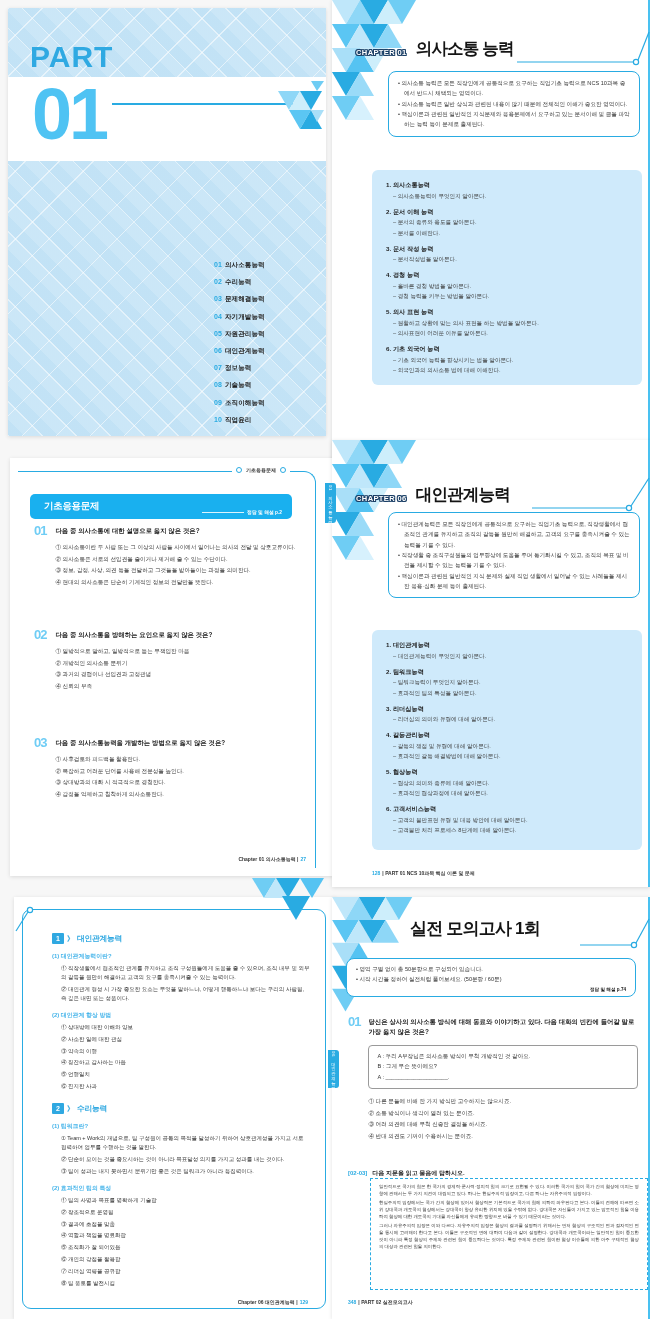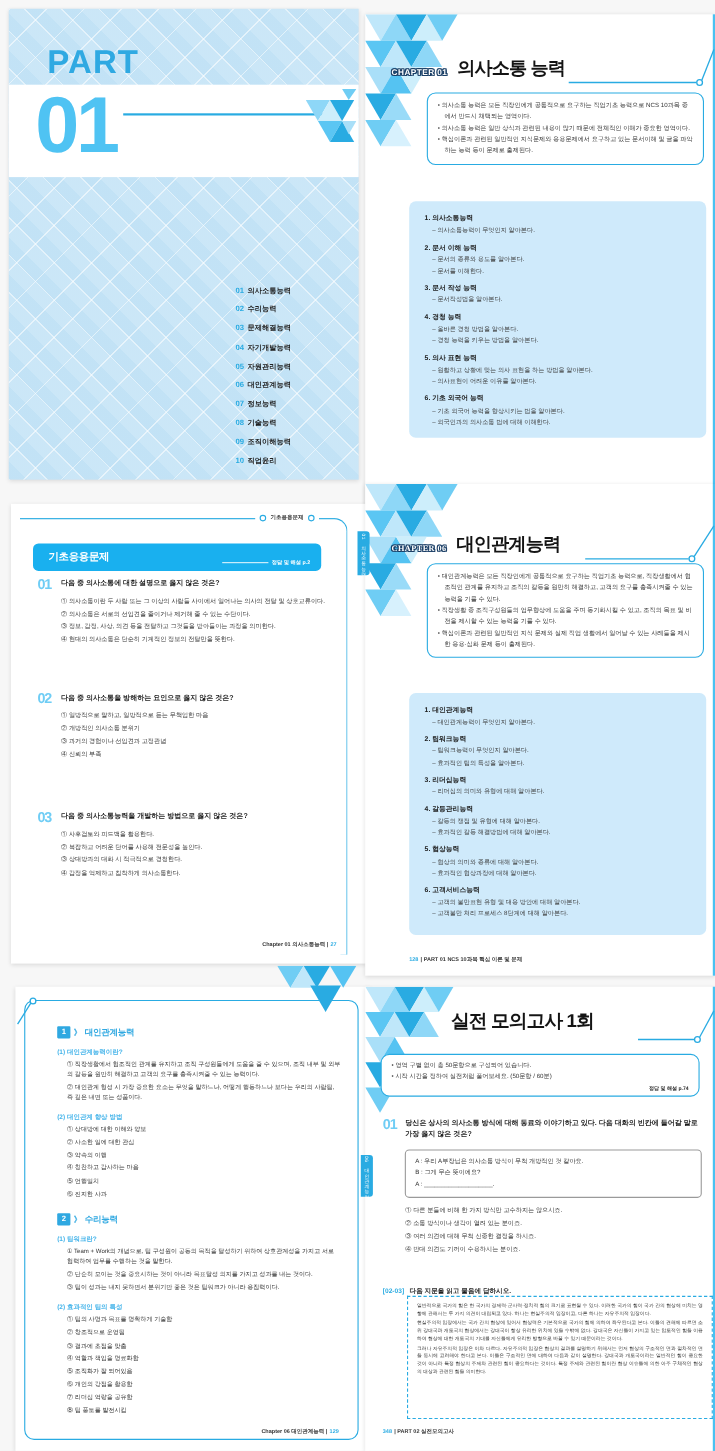--- a/index.html
+++ b/index.html
@@ -7,37 +7,37 @@
           font-family:"Liberation Sans",sans-serif;color:#222;}
   .page{position:absolute;background:#fff;box-shadow:0 1px 4px rgba(0,0,0,.12);}
   .rcol{border-right:2px solid #49c1f1;box-sizing:border-box;}
 
   
   .p1{left:8px;top:8px;width:318px;height:428px;background-color:#cde7f7;
       background-image:
         repeating-linear-gradient(45deg, rgba(255,255,255,.55) 0 1px, rgba(255,255,255,0) 1px 24px),
         repeating-linear-gradient(135deg, rgba(255,255,255,.55) 0 1px, rgba(255,255,255,0) 1px 24px),
         repeating-linear-gradient(45deg, rgba(166,214,242,.28) 0 12px, rgba(198,230,248,.28) 12px 24px);}
-  .p1-kicker{position:absolute;left:22px;top:32px;font-size:30px;font-weight:600;color:#2fa9e2;letter-spacing:1px;margin-left:13px;}
+  .p1-kicker{position:absolute;left:22px;top:32px;font-size:30px;font-weight:600;color:#2fa9e2;letter-spacing:1px;}
   .p1-band{position:absolute;left:0;top:69px;width:100%;height:84px;background:#fff;}
   .p1-num{position:absolute;left:24px;top:2px;font-size:72px;line-height:0.98;font-weight:700;color:#4fc3f3;letter-spacing:-3px;}
   .p1-line{position:absolute;left:104px;top:26px;width:186px;height:1.5px;background:#29abe2;}
   .p1-title{position:absolute;left:118px;top:33px;font-size:14.5px;font-weight:700;color:#151515;line-height:1.45;letter-spacing:-0.5px;}
   .p1-tris{position:absolute;right:2px;top:2px;}
   .p1-toc{position:absolute;left:206px;top:247px;list-style:none;margin:0;padding:0;}
   .p1-toc li{line-height:14.2px;white-space:nowrap;}
   .toc-num{font-size:7px;font-weight:700;color:#29abe2;display:inline-block;width:11px;}
   .toc-label{font-size:6.6px;font-weight:600;color:#222;}
 
   
-  .p2{left:332px;top:13px;width:318px;height:534px;}
+  .p2{left:332px;top:0;width:318px;height:534px;}
   .p4{left:332px;top:440px;width:318px;height:447px;}
   .mosaic{position:absolute;left:0;top:0;}
   .ch-head{position:absolute;left:24px;top:38px;display:flex;align-items:center;gap:9px;}
-  .p4 .ch-head{top:44px;font-family:Liberation Serif, serif;}
+  .p4 .ch-head{top:44px;}
   .ch-badge{font-size:7.5px;font-weight:700;color:#fff;letter-spacing:.4px;padding-top:7px;
             text-shadow:-1px -1px 0 #1b3f66,1px -1px 0 #1b3f66,-1px 1px 0 #1b3f66,1px 1px 0 #1b3f66,0 1px 0 #1b3f66,0 -1px 0 #1b3f66,1px 0 0 #1b3f66,-1px 0 0 #1b3f66;}
   .ch-title{font-size:16.5px;font-weight:700;color:#141414;letter-spacing:-0.8px;}
   .ch-deco{position:absolute;left:0;top:0;pointer-events:none;}
   .ch-deco line{stroke:#29abe2;stroke-width:1.2;}
   .ch-deco circle{fill:#fff;stroke:#29abe2;stroke-width:1.2;}
   .ch-box{position:absolute;left:56px;top:71px;width:252px;border:1.4px solid #29abe2;border-radius:8px;
           padding:6px 9px;box-sizing:border-box;background:#fff;}
   .p4 .ch-box{top:72px;}
   .ch-bullet{font-size:5.6px;color:#333;line-height:1.85;padding-left:6px;text-indent:-6px;}

